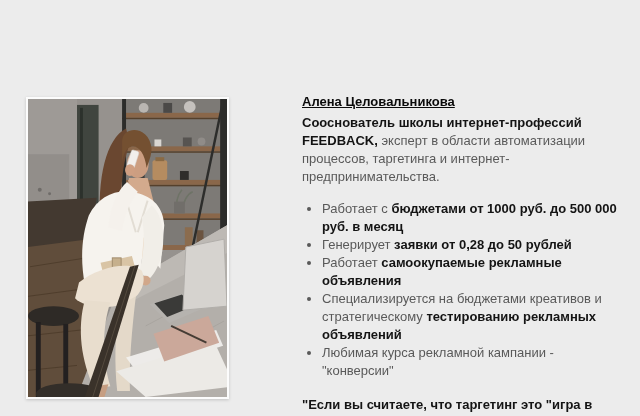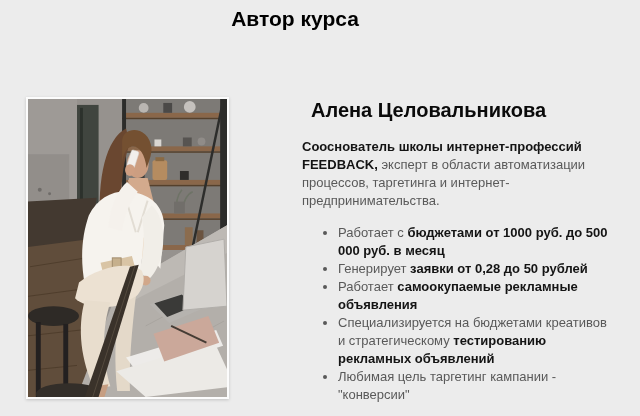--- a/index.html
+++ b/index.html
@@ -25,34 +25,33 @@
     box-shadow: 0 1px 3px rgba(0,0,0,0.18);
     background: #96928e;
     overflow: hidden;
   }
   .photo svg { display: block; width: 100%; height: 100%; }
 
   .content {
     position: absolute; left: 302px; top: 91px; width: 322px;
     color: #595959; font-size: 13px;
   }
-  .name { margin: 9px; font-size: 20px; line-height: 21px; font-weight: 700; color: #0a0a0a; }
-  .subtitle { margin: 17px 0 0; line-height: 18px; }
+  .name { margin: 0; font-size: 13px; line-height: 21px; font-weight: 700; color: #0a0a0a; text-decoration: underline; }
+  .subtitle { margin: 2px 0 0; line-height: 18px; }
   .subtitle strong, .facts strong { color: #141414; }
-  .facts { margin: 14px 16px 0; padding: 0 0 0 20px; list-style: disc; }
+  .facts { margin: 14px 0 0; padding: 0 0 0 20px; list-style: disc; }
   .facts li { line-height: 18px; }
   .quote { margin-top: 15px; color: #141414; font-weight: 700; }
   .quote p { margin: 0; line-height: 19px; }
 </style>
 </head>
 <body>
 
 <div class="page">
 
-  <h2 class="title">Автор курса</h2>
 
   <figure class="photo">
     <svg viewBox="0 0 203 302" preserveAspectRatio="none">
 
       <rect x="0" y="0" width="203" height="302" fill="#96928e"></rect>
       <rect x="0" y="0" width="50" height="104" fill="#a09c98" opacity="0.8"></rect>
       <rect x="0" y="56" width="42" height="50" fill="#8d8985" opacity="0.7"></rect>
       <circle cx="12" cy="92" r="2" fill="#6f6c69"></circle>
       <circle cx="22" cy="96" r="1.5" fill="#6f6c69"></circle>
 
@@ -139,21 +138,21 @@
   <div class="content">
     <h3 class="name">Алена Целовальникова</h3>
 
     <p class="subtitle"><strong>Сооснователь школы интернет-профессий FEEDBACK,</strong><span> эксперт в области автоматизации процессов, таргетинга и интернет-предпринимательства.</span></p>
 
     <ul class="facts">
       <li><span>Работает с </span><strong>бюджетами от 1000 руб. до 500 000 руб. в месяц</strong></li>
       <li><span>Генерирует </span><strong>заявки от 0,28 до 50 рублей</strong></li>
       <li><span>Работает </span><strong>самоокупаемые рекламные объявления</strong></li>
       <li><span>Специализируется на бюджетами креативов и стратегическому </span><strong>тестированию рекламных объявлений</strong></li>
-      <li><span>Любимая цель таргетинг кампании - "конверсии"</span><strong></strong></li>
+      <li><span>Любимая курса рекламной кампании - "конверсии"</span><strong></strong></li>
     </ul>
 
     <div class="quote">
       <p>"Если вы считаете, что таргетинг это "игра в долгую", то вы просто не умеете его настраивать."</p>
 
     </div>
   </div>
 
 </div>
 

